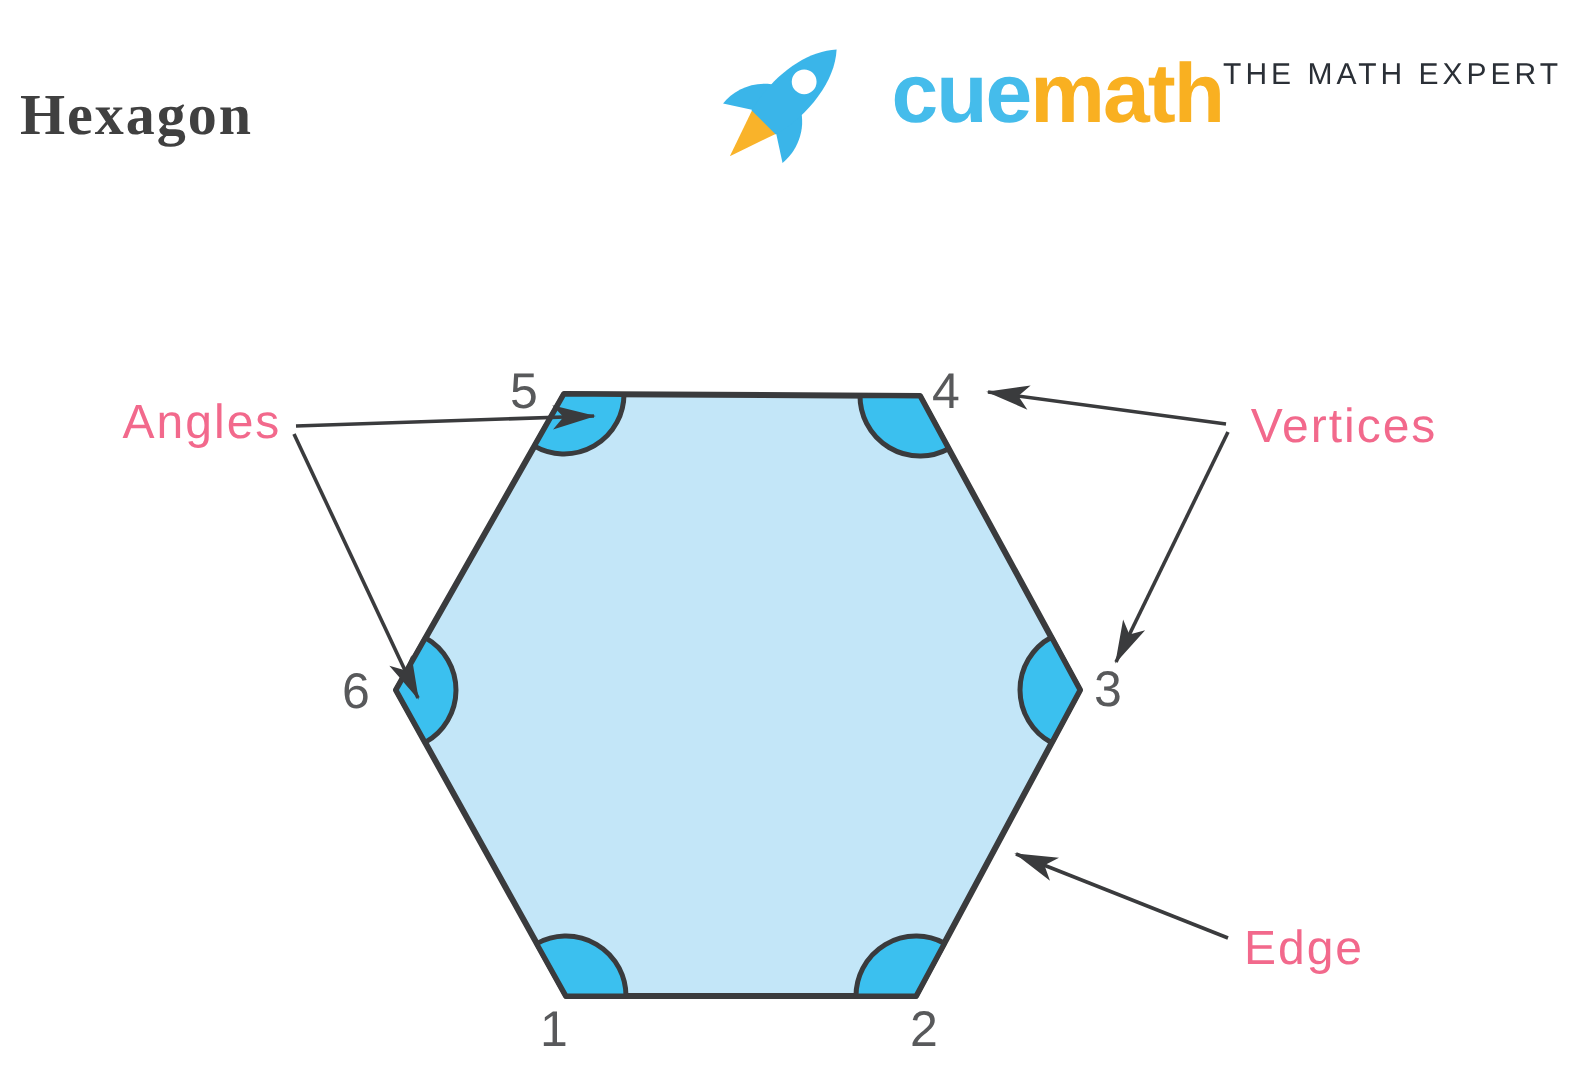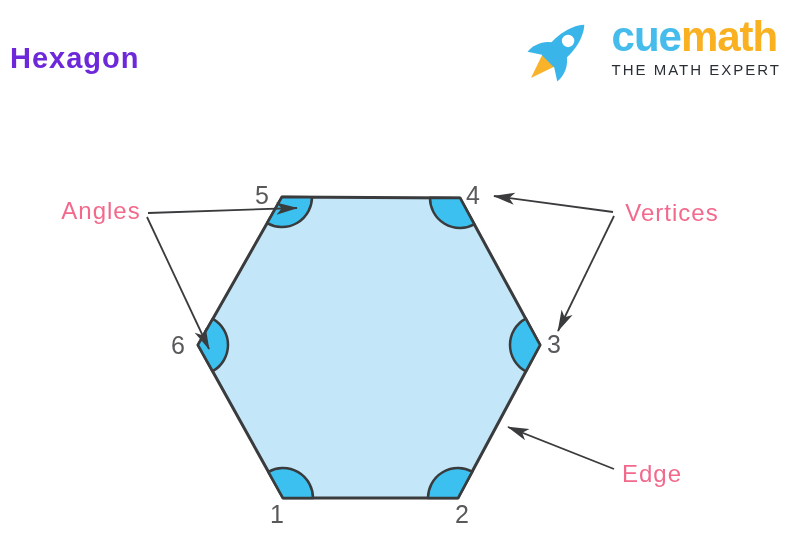--- a/index.html
+++ b/index.html
@@ -22,21 +22,21 @@
   }
   .logo {
     position: absolute;
     top: 4px;
     right: 8px;
     display: flex;
     align-items: center;
     gap: 7px;
   }
   .rocket { width: 86px; height: 86px; display: block; }
-  .logo-text { display: flex; flex-direction: column; justify-content: center; }
+  .logo-text { display: flex; flex-direction: row; justify-content: center; }
   .brand {
     font-size: 42px;
     font-weight: bold;
     letter-spacing: -1px;
     line-height: 1.0;
     white-space: nowrap;
   }
   .tagline {
     font-size: 15px;
     font-weight: normal;
@@ -51,21 +51,21 @@
   }
   #diagram-svg text { font-family: "Liberation Sans", sans-serif; }
   #diagram-svg text.vnum { font-size: 25px; text-anchor: middle; }
   #diagram-svg text.plabel { font-size: 24px; text-anchor: middle; letter-spacing: 1px; }
 </style>
 </head>
 <body>
 
 <div class="canvas">
 
-  <h1 class="title" style="color: #6d28d9;">Hexagon</h1>
+  <h1 class="title" style="color: #404040; font-family: Liberation Serif, serif;">Hexagon</h1>
 
   <div class="logo">
     <svg class="rocket" viewBox="-45 -45 90 90" aria-hidden="true">
       <g transform="rotate(45)">
         <path d="M -9 20 L 0 46 L 9 20 Z" fill="#F9B32A"></path>
         <path d="M -8 2 C -19 8 -23 20 -22 29 L -8 20 Z" fill="#3AB5E9"></path>
         <path d="M 8 2 C 19 8 23 20 22 29 L 8 20 Z" fill="#3AB5E9"></path>
         <path d="M 0 -33 C 11 -21 14 1 9 21 L -9 21 C -14 1 -11 -21 0 -33 Z" fill="#3AB5E9"></path>
         <circle cx="0" cy="-9" r="6.5" fill="#ffffff"></circle>
       </g>

